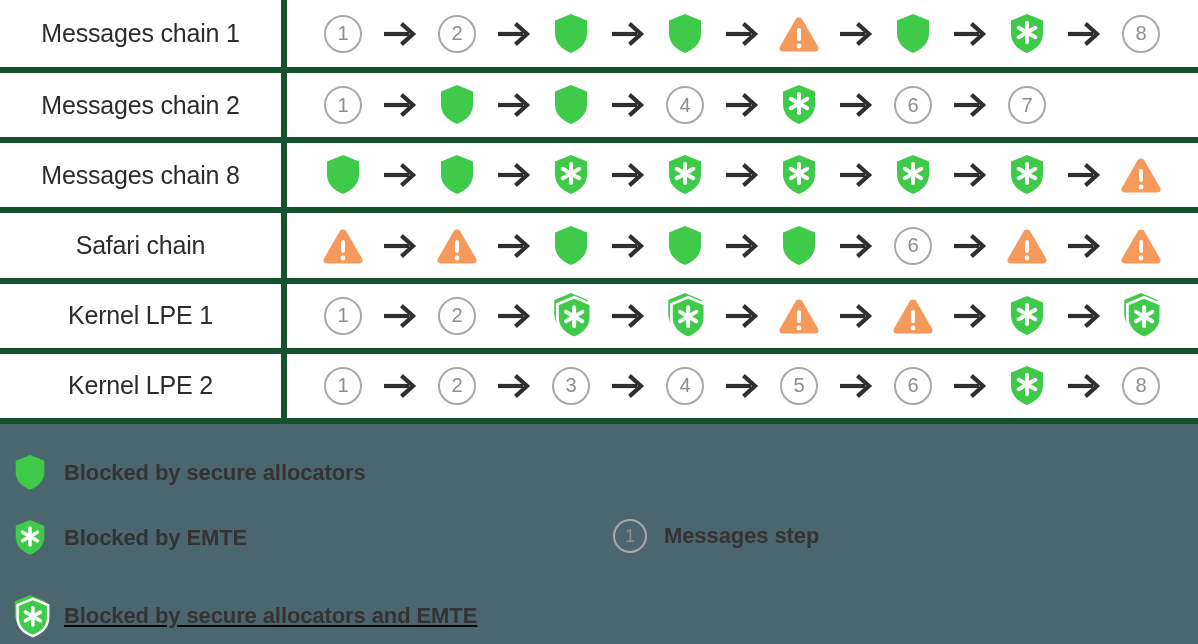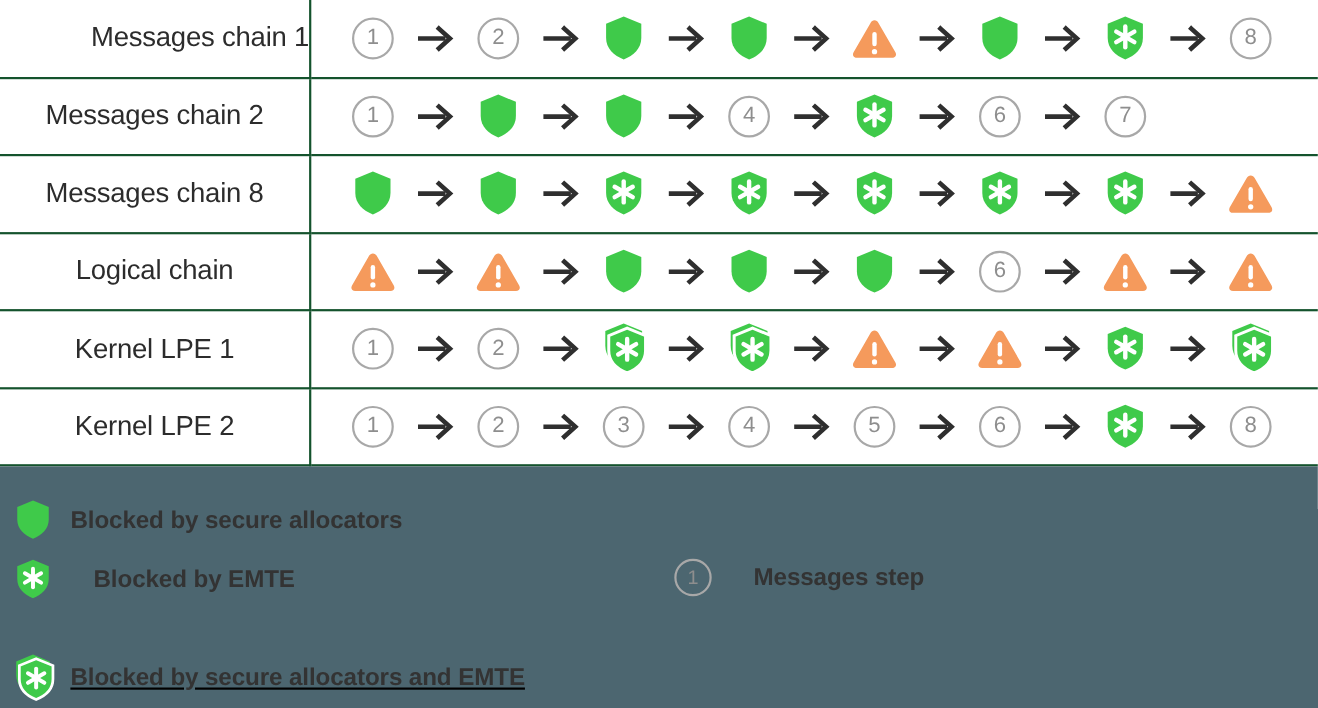--- a/index.html
+++ b/index.html
@@ -26,27 +26,26 @@
     width: 1198px;
     height: 424px;
     border-collapse: collapse;
     table-layout: fixed;
     background: #ffffff;
   }
   .chain-table tr {
     height: 70px;
   }
   .chain-table td {
-    border: 2px solid #14532d;
+    border: 6px solid #14532d;
     padding: 0;
     vertical-align: middle;
   }
   .chain-table tr:first-child td {
     border-top: none;
-    text-align: right;
   }
   .chain-table td.label-cell {
     width: 281px;
     border-left: none;
     text-align: center;
     font-size: 25px;
     font-weight: 400;
     color: #2c2c2c;
     letter-spacing: -0.2px;
     white-space: nowrap;
@@ -127,21 +126,21 @@
     font-size: 22px;
     font-weight: bold;
     color: #333333;
     white-space: nowrap;
     margin-left: 12px;
     letter-spacing: -0.1px;
   }
   .lg-c1 { left: 8px; align-items: center; }
   .lg-c2 { left: 608px; }
   .lg-r1 { top: 30px; }
-  .lg-r2 { top: 84px; gap: 21px; }
+  .lg-r2 { top: 95px; }
   .lg-r3 { top: 170px; text-decoration: underline; }
 </style>
 </head>
 <body>
 
 <div id="root">
 
   <table class="chain-table">
     <tbody id="table-body">
         <tr>
@@ -459,21 +458,21 @@
                 <span class="icon-wrap"><svg width="42" height="38" viewBox="0 0 42 38">
                     <path d="M21 2.5 C22.6 2.5 23.8 3.4 24.6 4.8 L40 31.5 C41.4 34.2 40.1 36.5 37 36.5 L5 36.5 C1.9 36.5 0.6 34.2 2 31.5 L17.4 4.8 C18.2 3.4 19.4 2.5 21 2.5 Z" fill="#f59a5c"></path>
                     <rect x="19" y="13" width="4" height="13" rx="2" fill="#ffffff"></rect>
                     <circle cx="21" cy="31" r="2.4" fill="#ffffff"></circle>
                   </svg></span>
               </div>
             </div>
           </td>
         </tr>
         <tr>
-          <td class="label-cell">Logical chain</td>
+          <td class="label-cell">Safari chain</td>
           <td class="steps-cell">
             <div class="steps">
               <div class="step-slot">
                 <span class="icon-wrap"><svg width="42" height="38" viewBox="0 0 42 38">
                     <path d="M21 2.5 C22.6 2.5 23.8 3.4 24.6 4.8 L40 31.5 C41.4 34.2 40.1 36.5 37 36.5 L5 36.5 C1.9 36.5 0.6 34.2 2 31.5 L17.4 4.8 C18.2 3.4 19.4 2.5 21 2.5 Z" fill="#f59a5c"></path>
                     <rect x="19" y="13" width="4" height="13" rx="2" fill="#ffffff"></rect>
                     <circle cx="21" cy="31" r="2.4" fill="#ffffff"></circle>
                   </svg></span>
               </div>
               <div class="arrow-slot">

